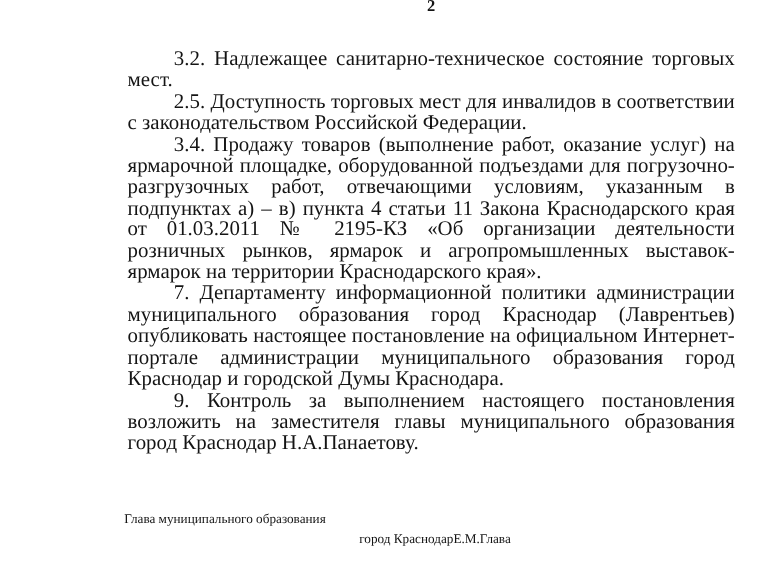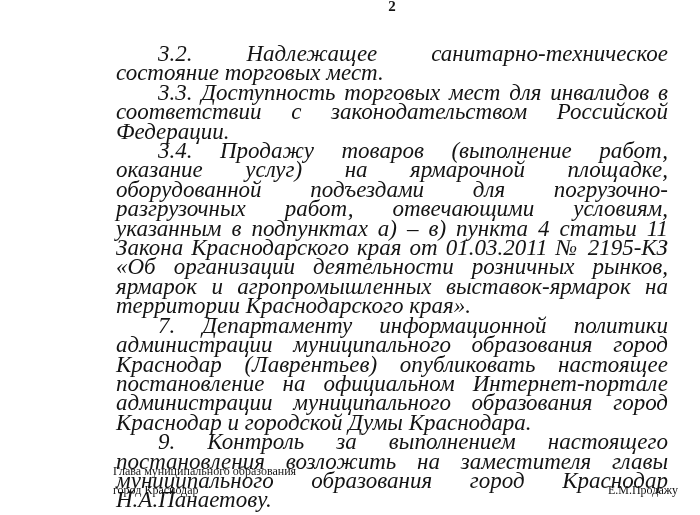--- a/index.html
+++ b/index.html
@@ -22,55 +22,54 @@
     width: 784px;
     text-align: center;
     font-size: 15px;
     font-weight: bold;
   }
   .body-text {
     position: absolute;
     top: 44px;
     left: 116px;
     width: 552px;
-    font-size: 23px;
+    font-size: 19px;
     line-height: 19.4px;
-    font-style: italic;
   }
   .para {
     margin: 0;
     text-align: justify;
     text-indent: 42px;
     hyphens: manual;
   }
   .signature {
     position: absolute;
     top: 462px;
     left: 113px;
     width: 565px;
     font-size: 12px;
     line-height: 19.4px;
   }
   .sig-row {
     display: flex;
-    justify-content: space-between;
+    justify-content: center;
   }
 </style>
 </head>
 <body>
 
 <div class="page-number">2</div>
 
 <div class="body-text">
   <p class="para">3.2. Надлежащее санитарно-техническое состояние торговых мест.</p>
-  <p class="para">3.3. Доступность торговых мест для инвалидов в соответствии с законодательством Российской Федерации.</p>
+  <p class="para">2.5. Доступность торговых мест для инвалидов в соответствии с законодательством Российской Федерации.</p>
   <p class="para">3.4. Продажу товаров (выполнение работ, оказание услуг) на ярмарочной площадке, оборудованной подъездами для погрузочно-разгрузочных работ, отвечающими условиям, указанным в подпунктах а) – в) пункта 4 статьи 11 Закона Краснодарского края от 01.03.2011 № 2195-КЗ «Об организации деятельности розничных рынков, ярмарок и агропромышленных выставок-ярмарок на территории Краснодарского края».</p>
   <p class="para">7. Департаменту информационной политики администрации муниципального образования город Краснодар (Лаврентьев) опубликовать настоящее постановление на официальном Интернет-портале администрации муниципального образования город Краснодар и городской Думы Краснодара.</p>
   <p class="para">9. Контроль за выполнением настоящего постановления возложить на заместителя главы муниципального образования город Краснодар Н.А.Панаетову.</p>
 </div>
 
 <div class="signature">
   <div>Глава муниципального образования</div>
   <div class="sig-row">
     <span>город Краснодар</span>
-    <span>Е.М.Продажу</span>
+    <span>Е.М.Глава</span>
   </div>
 </div>
 
 </body></html>

